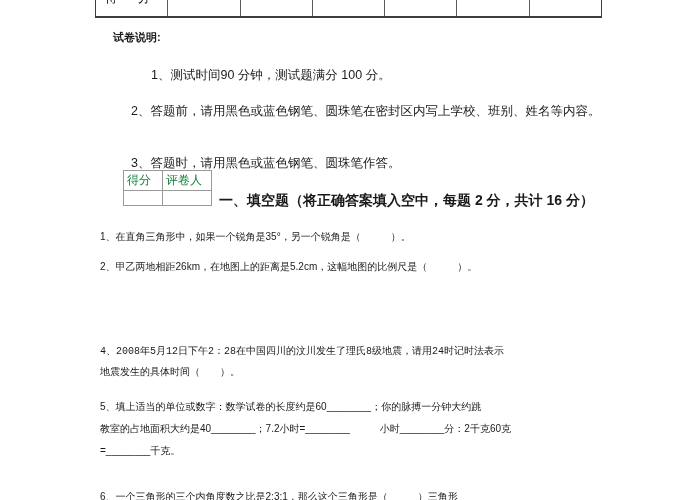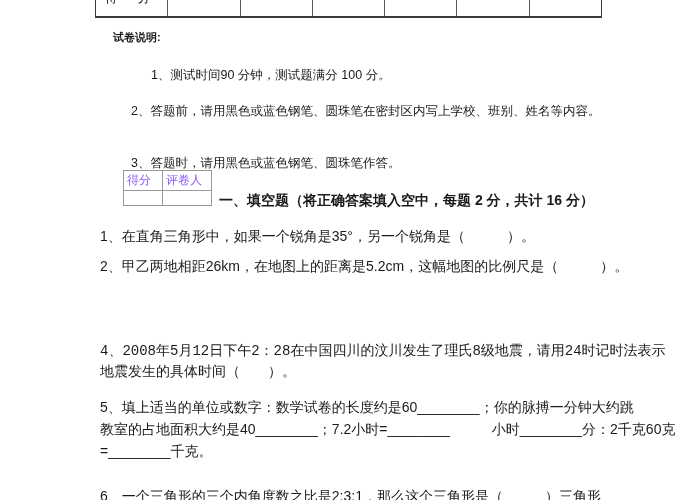--- a/index.html
+++ b/index.html
@@ -32,35 +32,35 @@
   .tt-cell:last-child { border-right:none; }
 
   .instr-title { left:100px; top:30px; font-weight:bold; font-size:11px; white-space:nowrap;margin-left:13px; }
   .note { left:131px; font-size:12.5px; white-space:nowrap; }
   .note-1 { top:67px;margin-left:20px; } .note-2 { top:103px; } .note-3 { top:139px;margin-top:16px; }
 
   
   .score-box {
     left:123px; top:170px;
     border-top:1px solid #9a9a9a; border-left:1px solid #9a9a9a;
-    font-size:12px; color:#8b5cf6;
+    font-size:12px; color:#15803d;
     background:#ffffff;
   }
   .sb-row { display:flex; }
   .sb-cell {
     border-right:1px solid #9a9a9a; border-bottom:1px solid #9a9a9a;
     box-sizing:border-box; padding:1px 2px 1px 3px;
     white-space:nowrap; overflow:hidden;
   }
   .sb-c1 { width:39px; } .sb-c2 { width:49px; }
   .sb-empty { height:15px; }
 
   .section-heading { left:219px; top:192px; font-weight:bold; font-size:14px; white-space:nowrap; }
 
-  .question { left:100px; font-size:14px; line-height:21px; }
+  .question { left:100px; font-size:10px; line-height:21px; }
   .q-line { white-space:nowrap; }
   .q-1 { top:226px; } .q-2 { top:256px; } .q-3 { top:286px; }
   .q-4 { top:341px;font-family:Liberation Mono, monospace; } .q-5 { top:396px; line-height:22px; } .q-6 { top:486px; }
 </style>
 </head>
 <body>
 
 <div>
 
   <div class="abs top-table">

